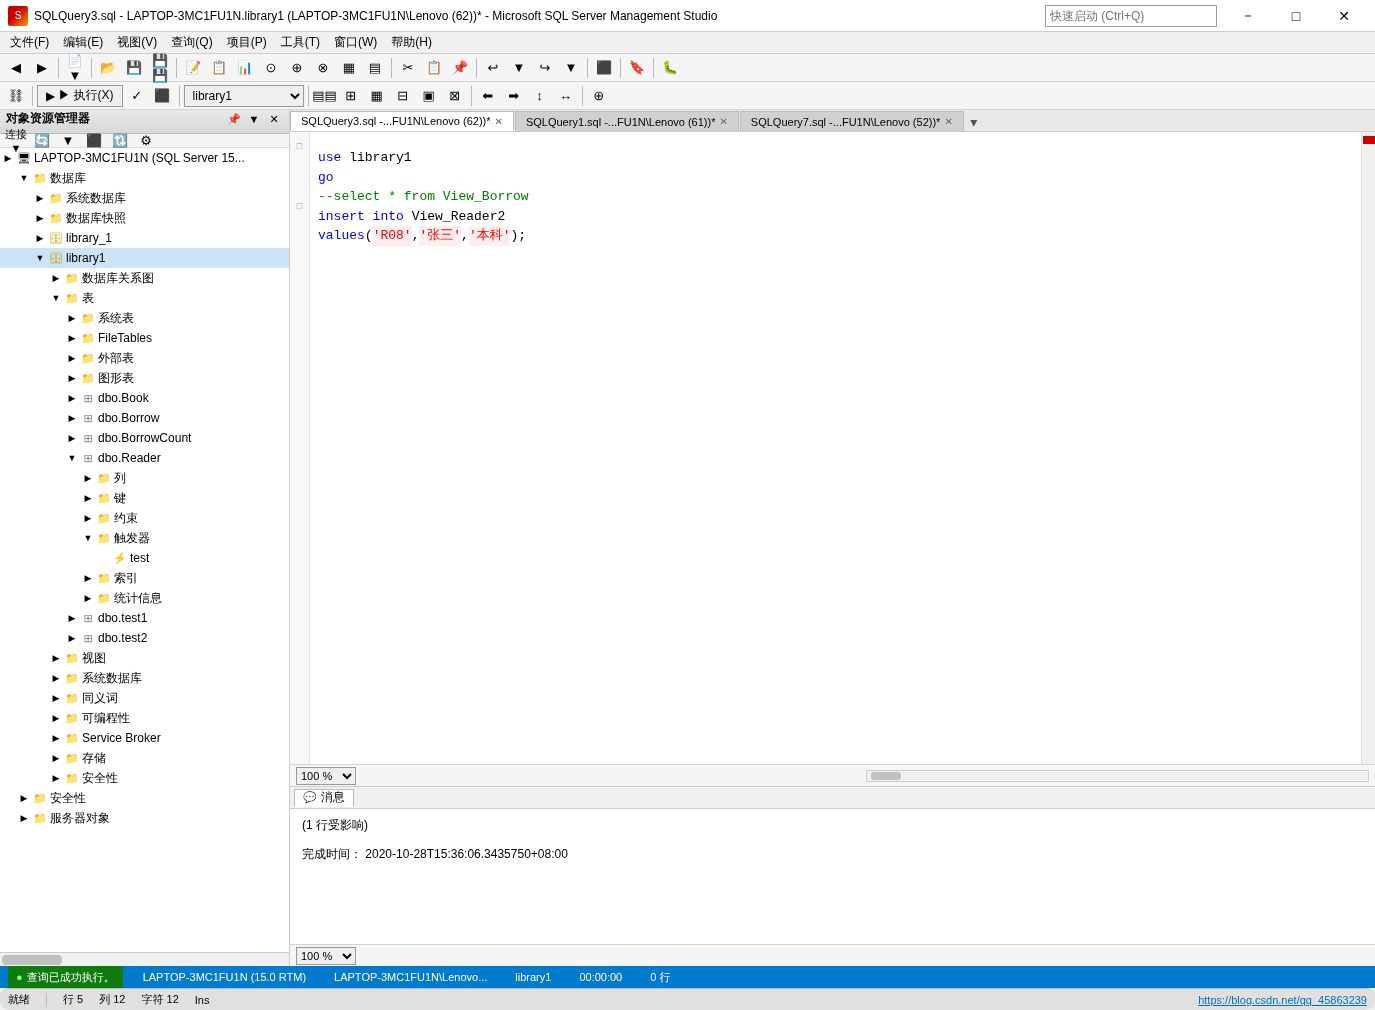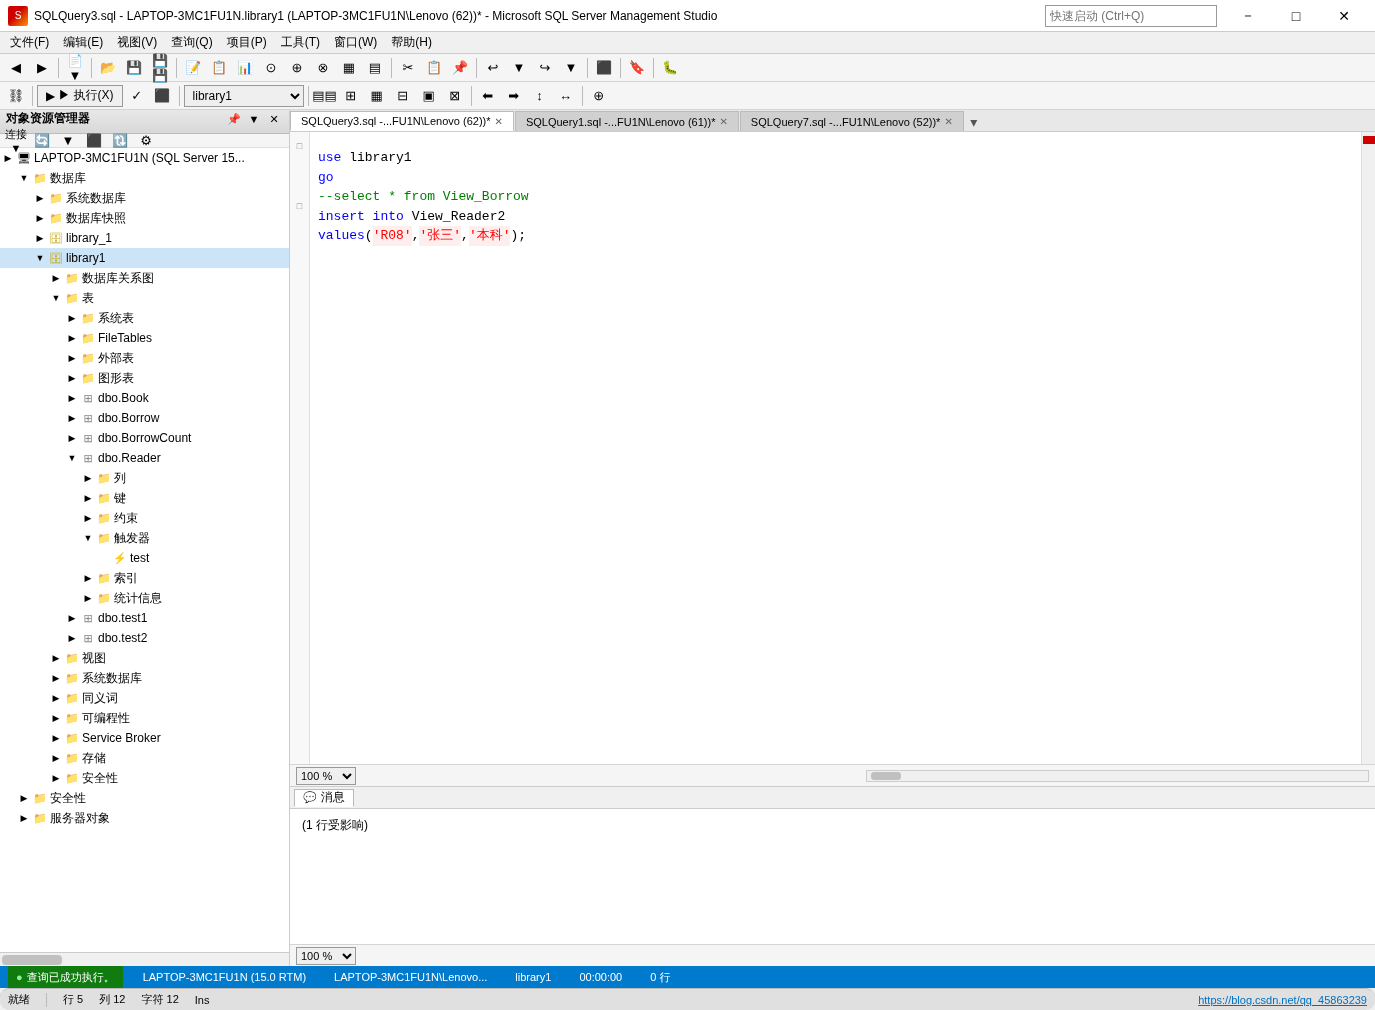--- a/index.html
+++ b/index.html
@@ -721,20 +721,24 @@
         <div class="results-tab active">
           <span class="results-icon">💬</span>
           <span>消息</span>
         </div>
       </div>
       <div class="results-content">
         <div class="result-row">
           <span>(1 行受影响)</span>
         </div>
         <div style="height:8px;"></div>
+        <div class="result-timestamp">
+          <span>完成时间：</span>
+          <span>2020-10-28T15:36:06.3435750+08:00</span>
+        </div>
       </div>
 
       <div class="zoom-bar">
         <select class="zoom-select">
           <option>100 %</option>
         </select>
         <div style="flex:1;"></div>
       </div>
     </div>
   </div>

